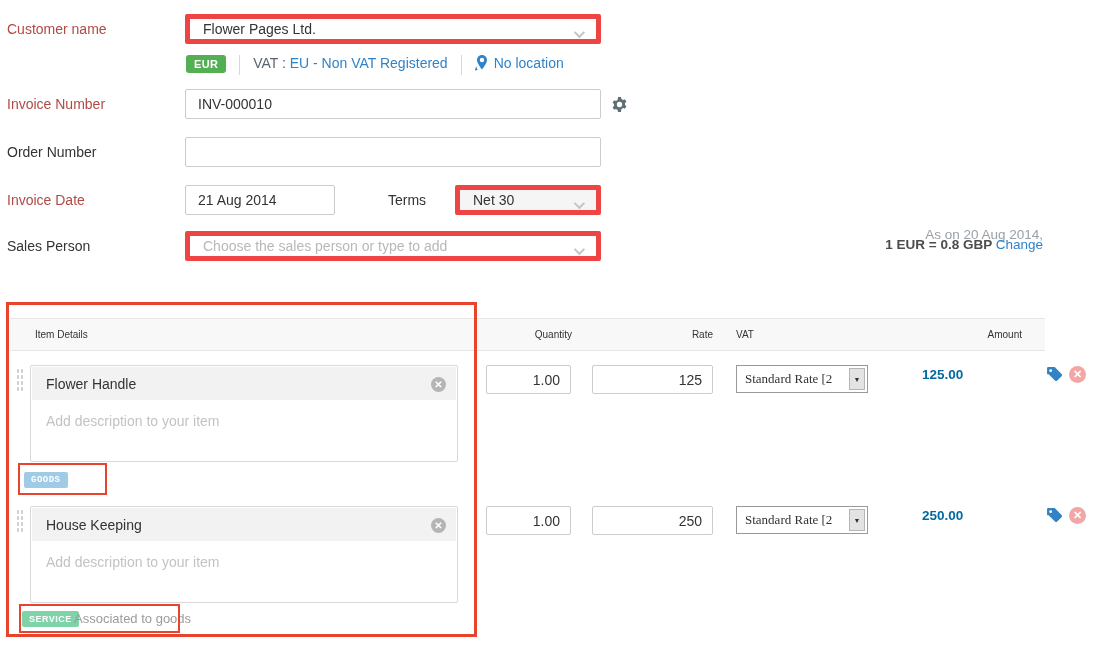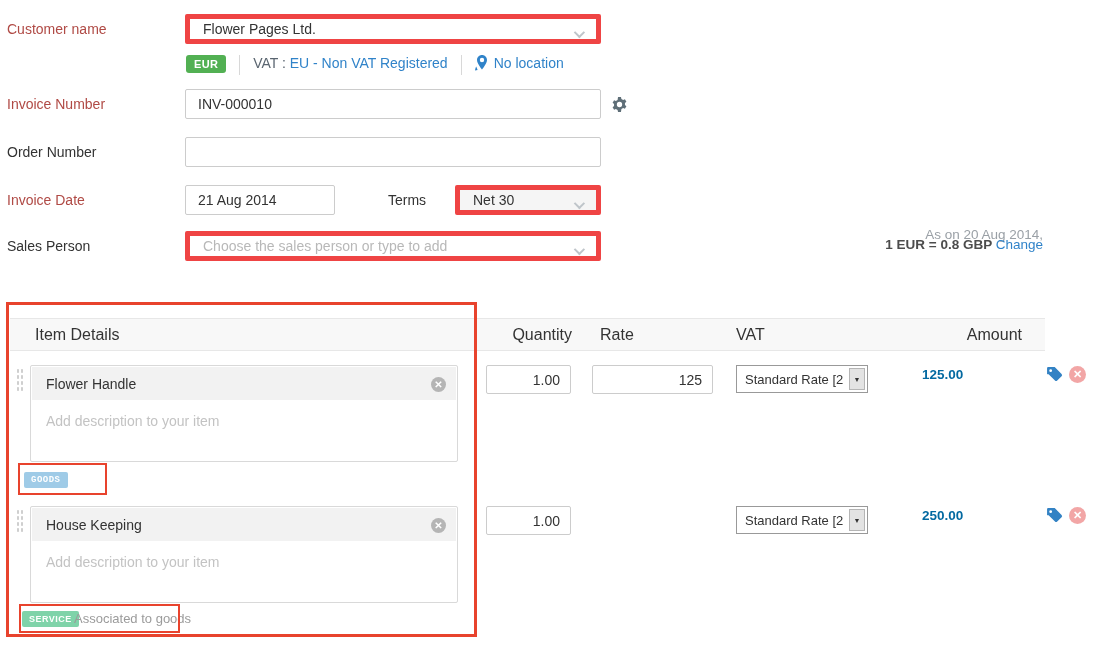--- a/index.html
+++ b/index.html
@@ -35,38 +35,38 @@
   .duedate-wrap { position: absolute; left: 615px; top: 185px; height: 30px; line-height: 30px; font-size: 14px; color: #333; }
   .duedate-val { margin-left: 24px; }
 
   .xchg { position: absolute; right: 69px; text-align: right; font-size: 13.5px; }
   .xchg-1 { top: 227px; color: #9aa0a6; }
   .xchg-2 { top: 237px; color: #4c4c4c; font-weight: bold; }
   .xchg-2 a { font-weight: normal; text-decoration: none; cursor: pointer; }
 
   .thead { position: absolute; left: 10px; top: 318px; width: 1035px; height: 33px;
            background: #f8f8f8; border-top: 1px solid #e7e7e7; border-bottom: 1px solid #e7e7e7; }
-  .th { position: absolute; top: 318px; height: 33px; line-height: 33px; font-size: 16px; color: #333; }
+  .th { position: absolute; top: 318px; height: 33px; line-height: 33px; font-size: 10px; color: #333; }
 
   .drag { position: absolute; left: 16px; width: 8px; height: 24px;
           background-image: radial-gradient(#cfcfcf 1.1px, transparent 1.2px);
           background-size: 4px 6px; cursor: grab; }
 
   .itembox { position: absolute; left: 30px; width: 428px; height: 97px;
              border: 1px solid #d9d9d9; border-radius: 2px; background: #fff; }
   .iname { position: absolute; left: 1px; right: 1px; top: 1px; height: 33px; background: #f2f2f2;
            display: flex; align-items: center; padding: 0 34px 0 14px; font-size: 14px; color: #333; }
   .clear-ic { position: absolute; right: 10px; top: 10px; width: 15px; height: 15px; border-radius: 50%;
               background: #b5b5b5; color: #fff; font-size: 10px; line-height: 15px; text-align: center;
               font-weight: bold; cursor: pointer; }
   .idesc { position: absolute; left: 15px; top: 47px; right: 10px; font-size: 14px; color: #c3c3c3; cursor: text; }
 
   .vatsel { position: absolute; left: 736px; width: 132px; height: 28px; background: #fff;
             border: 1px solid #999; display: flex; align-items: center; cursor: pointer; }
-  .vatsel .vtext { flex: 1; font-size: 13px; color: #333; white-space: nowrap; overflow: hidden; padding-left: 8px; }
+  .vatsel .vtext { flex: 1; font-size: 13px; color: #333; white-space: nowrap; overflow: hidden; padding-left: 8px; font-family: Liberation Serif, serif; }
   .vatsel .vbtn { width: 16px; height: 22px; margin-right: 2px; background: #e3e3e3;
                   border: 1px solid #b5b5b5; display: flex; align-items: center; justify-content: center;
                   font-size: 7px; color: #333; }
   .amt { position: absolute; width: 100px; text-align: left; font-size: 13.5px; font-weight: bold; color: #0369a1; }
 
   .rowicons { position: absolute; display: flex; gap: 6px; align-items: center; }
   .tagic { width: 17px; height: 17px; cursor: pointer; }
   .delic { width: 17px; height: 17px; border-radius: 50%; background: #f2a6a6; color: #fff;
            text-align: center; line-height: 17px; font-size: 11px; font-weight: bold; cursor: pointer; }
 
@@ -132,21 +132,21 @@
 
   <div class="xchg xchg-1">As on 20 Aug 2014,</div>
   <div class="xchg xchg-2">
     <span>1 EUR = 0.8 GBP</span>
     <a class="blue">Change</a>
   </div>
 
   <div class="thead"></div>
   <div class="th" style="left:35px">Item Details</div>
   <div class="th" style="left:440px; width:132px; text-align:right">Quantity</div>
-  <div class="th" style="left:600px; width:113px; text-align:left">Rate</div>
+  <div class="th" style="left:600px; width:113px; text-align:right">Rate</div>
   <div class="th" style="left:736px">VAT</div>
   <div class="th" style="left:922px; width:100px; text-align:right">Amount</div>
 
   <div class="drag" style="top:368px"></div>
   <div class="itembox" style="top:365px">
     <div class="iname">
       <span>Flower Handle</span>
       <span class="clear-ic">✕</span>
     </div>
     <div class="idesc">Add description to your item</div>
@@ -169,20 +169,21 @@
 
   <div class="drag" style="top:509px"></div>
   <div class="itembox" style="top:506px">
     <div class="iname">
       <span>House Keeping</span>
       <span class="clear-ic">✕</span>
     </div>
     <div class="idesc">Add description to your item</div>
   </div>
   <input class="txt num" style="left: 486px; top: 506px; width: 85px;" value="1.00">
+  <input class="txt num" style="left: 592px; top: 506px; width: 121px;" value="250">
   <div class="vatsel" style="top:506px">
     <span class="vtext">Standard Rate [2</span>
     <span class="vbtn">▼</span>
   </div>
   <div class="amt" style="left:922px; top:508px">250.00</div>
   <div class="rowicons" style="left:1046px; top:507px">
     <svg class="tagic" viewBox="0 0 16 16">
       <path fill="#3382c4" d="M1 7.6V2a1 1 0 0 1 1-1h5.6c.4 0 .8.16 1.06.44l6 6a1.5 1.5 0 0 1 0 2.12l-4.1 4.1a1.5 1.5 0 0 1-2.12 0l-6-6A1.5 1.5 0 0 1 1 7.6z"></path>
       <circle cx="4.4" cy="4.4" r="1.3" fill="#fff"></circle>
     </svg>

